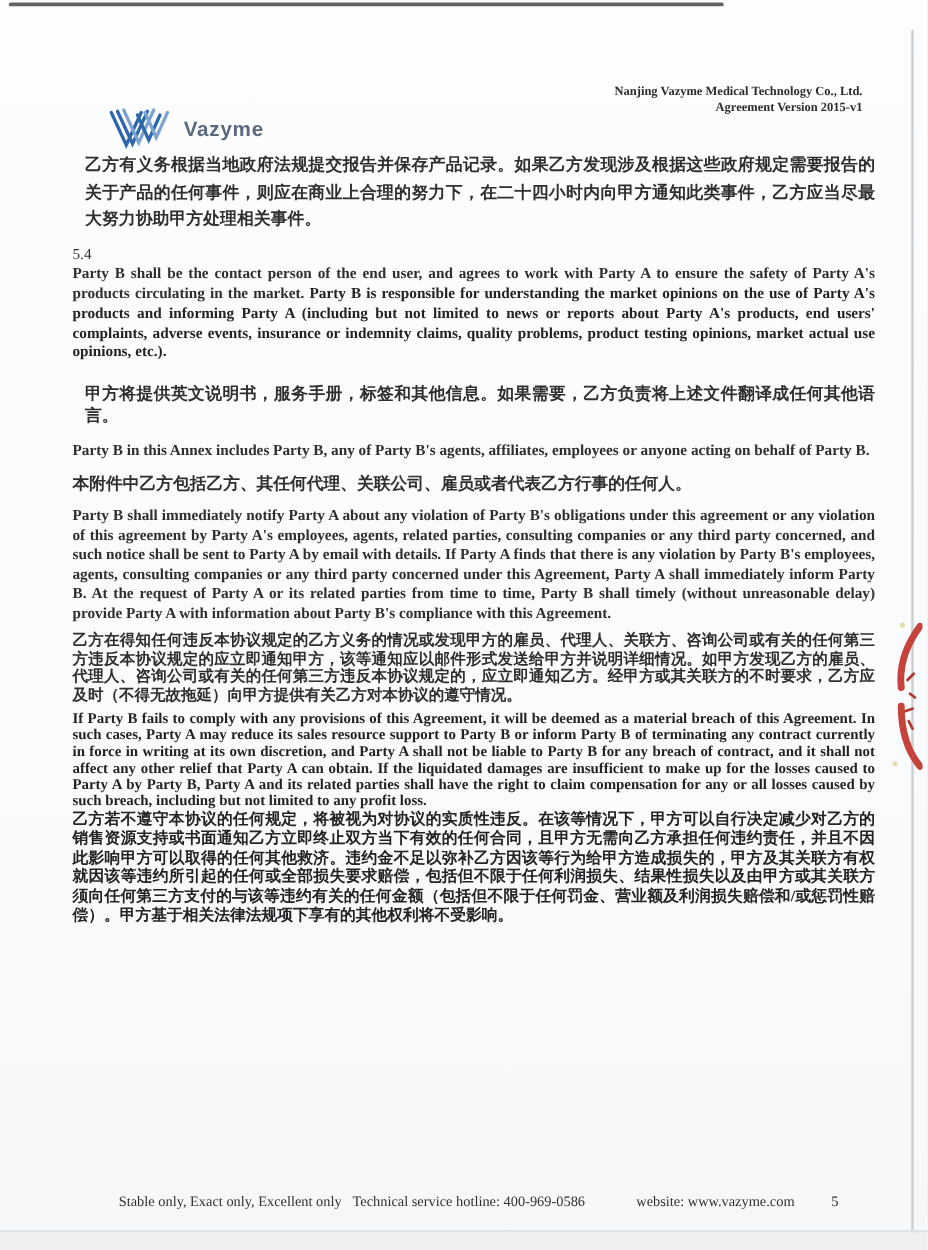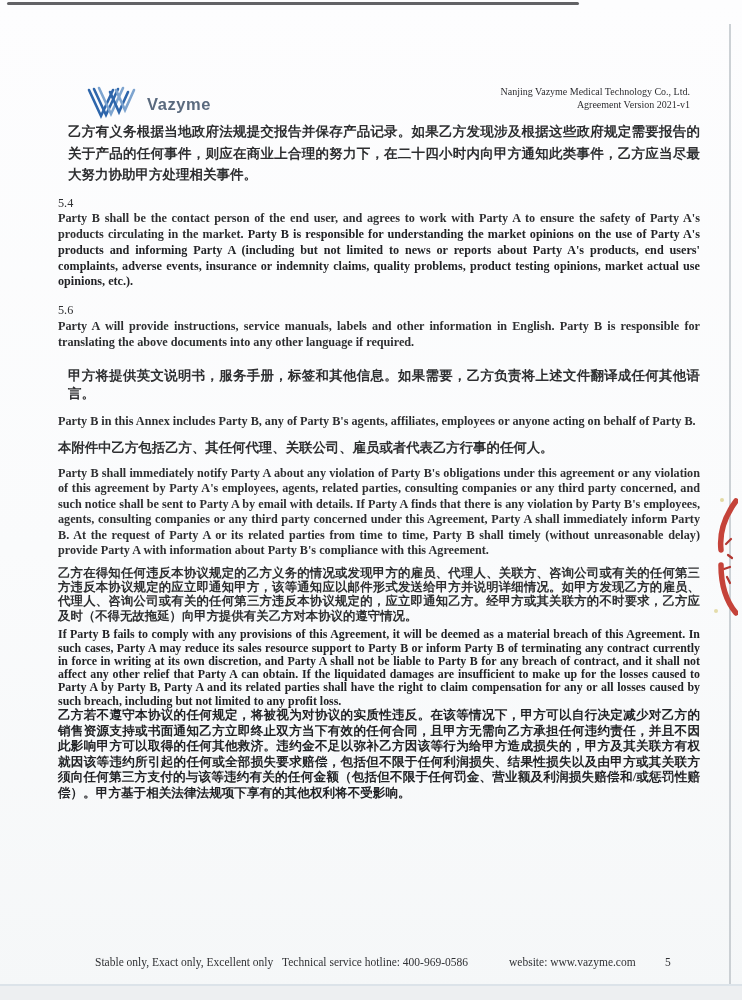--- a/index.html
+++ b/index.html
@@ -14,22 +14,22 @@
   }
   
   .scan-top{position:absolute;left:7px;top:2px;width:572px;height:3px;
     background:#47474a;border-radius:2px;opacity:.85;}
   .scan-right{position:absolute;left:729px;top:24px;width:2px;height:962px;
     background:#c3c9ce;opacity:.85;}
   .footer-rule{position:absolute;left:0;top:984px;width:742px;height:2px;background:#dce3e9;}
   .bottom-strip{position:absolute;left:0;top:986px;width:742px;height:14px;background:#ec
   eef0;background:#edeff1;}
   
-  .header-co{position:absolute;right:52px;top:86px;text-align:right;
-    font-weight:normal;font-size:10px;line-height:12.5px;color:#2d2d30;}
+  .header-co{position:absolute;right:52px;top:68px;text-align:right;
+    font-weight:bold;font-size:10px;line-height:12.5px;color:#2d2d30;}
   .logo{position:absolute;left:86px;top:86px;display:flex;align-items:center;gap:7px;}
   .logo-text{font-family:"Liberation Sans","DejaVu Sans",sans-serif;
     font-size:16.5px;font-weight:600;letter-spacing:.6px;color:#5a6a7e;}
   
   .content{position:absolute;left:58px;right:42px;top:121px;color:#2e2f31;}
   p{margin:0;text-align:justify;font-weight:bold;}
   .p-intro{font-size:13.5px;line-height:21.5px;margin-left:10px;}
   .section-row{display:flex;margin-top:10px;flex-direction:column;}
   .sec-num{width:21px;flex:none;font-size:12.2px;line-height:15.8px;}
   .p-sec-en{flex:1;font-size:12.2px;line-height:15.8px;}
@@ -70,37 +70,33 @@
         <path d="M13,2 L25,28 L37,2" stroke="#7da4cf"></path>
         <path d="M24,6 L33,26 L42,6" stroke="#2e66ab"></path>
         <path d="M30,4 L39,24 L48,4" stroke="#7da4cf"></path>
       </g>
     </svg>
     <span class="logo-text">Vazyme</span>
   </div>
 
   <div class="header-co">
     <div>Nanjing Vazyme Medical Technology Co., Ltd.</div>
-    <div>Agreement Version 2021-v1</div>
+    <div>Agreement Version 2015-v1</div>
   </div>
 
   <div class="content">
 
     <p class="p-intro">乙方有义务根据当地政府法规提交报告并保存产品记录。如果乙方发现涉及根据这些政府规定需要报告的关于产品的任何事件，则应在商业上合理的努力下，在二十四小时内向甲方通知此类事件，乙方应当尽最大努力协助甲方处理相关事件。</p>
 
     <div class="section-row">
       <span class="sec-num">5.4</span>
       <p class="p-sec-en"><span>Party B shall be the contact person of the end user, and agrees to work with Party A to ensure the safety of Party A's products circulating in the market. </span><b>Party B is responsible for understanding the market opinions on the use of Party A's products and informing Party A (including but not limited to news or reports about Party A's products, end users' complaints, adverse events, insurance or indemnity claims, quality problems, product testing opinions, market actual use opinions, etc.).</b></p>
     </div>
 
 
-    <div class="section-row row-56">
-      <span class="sec-num">5.6</span>
-      <p class="p-sec-en">Party A will provide instructions, service manuals, labels and other information in English. Party B is responsible for translating the above documents into any other language if required.</p>
-    </div>
 
     <p class="p-cn-single">甲方将提供英文说明书，服务手册，标签和其他信息。如果需要，乙方负责将上述文件翻译成任何其他语言。</p>
 
     <p class="p-flush-en">Party B in this Annex includes Party B, any of Party B's agents, affiliates, employees or anyone acting on behalf of Party B.</p>
 
     <p class="p-flush-cn">本附件中乙方包括乙方、其任何代理、关联公司、雇员或者代表乙方行事的任何人。</p>
 
     <p class="p-notify-en">Party B shall immediately notify Party A about any violation of Party B's obligations under this agreement or any violation of this agreement by Party A's employees, agents, related parties, consulting companies or any third party concerned, and such notice shall be sent to Party A by email with details. If Party A finds that there is any violation by Party B's employees, agents, consulting companies or any third party concerned under this Agreement, Party A shall immediately inform Party B. At the request of Party A or its related parties from time to time, Party B shall timely (without unreasonable delay) provide Party A with information about Party B's compliance with this Agreement.</p>
 
     <p class="p-notify-cn">乙方在得知任何违反本协议规定的乙方义务的情况或发现甲方的雇员、代理人、关联方、咨询公司或有关的任何第三方违反本协议规定的应立即通知甲方，该等通知应以邮件形式发送给甲方并说明详细情况。如甲方发现乙方的雇员、代理人、咨询公司或有关的任何第三方违反本协议规定的，应立即通知乙方。经甲方或其关联方的不时要求，乙方应及时（不得无故拖延）向甲方提供有关乙方对本协议的遵守情况。</p>

